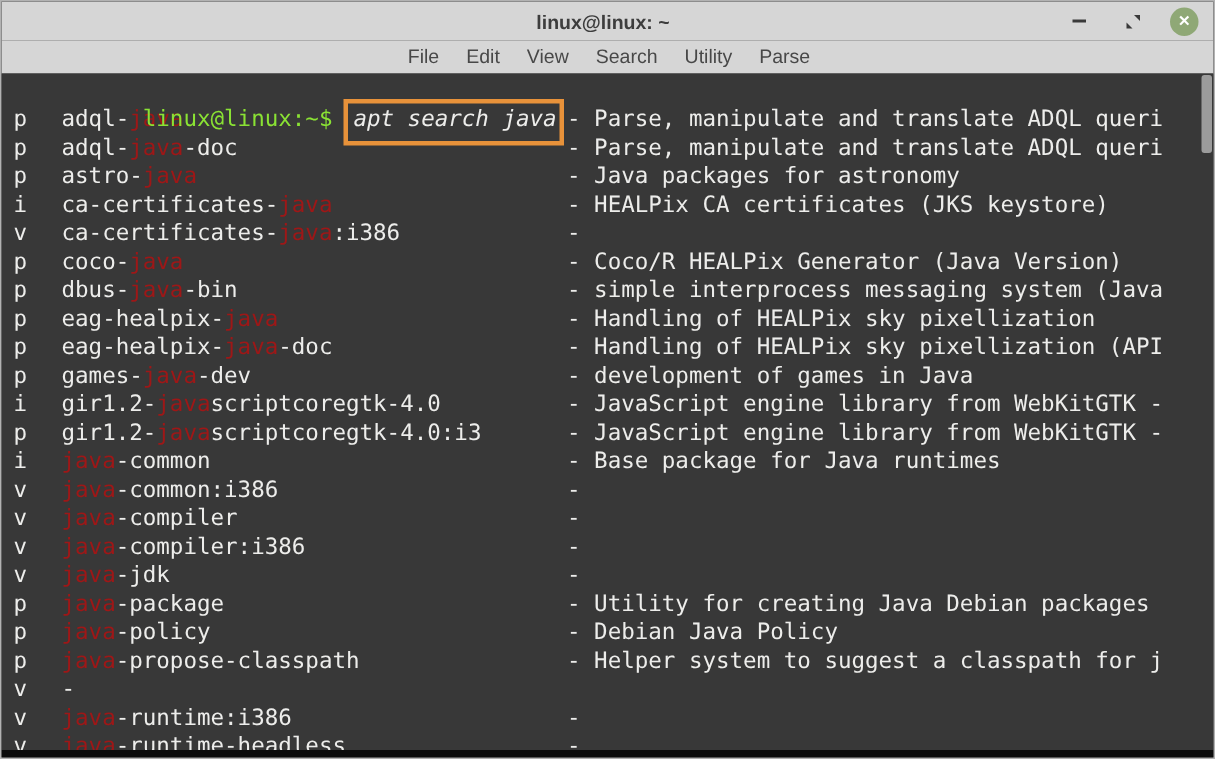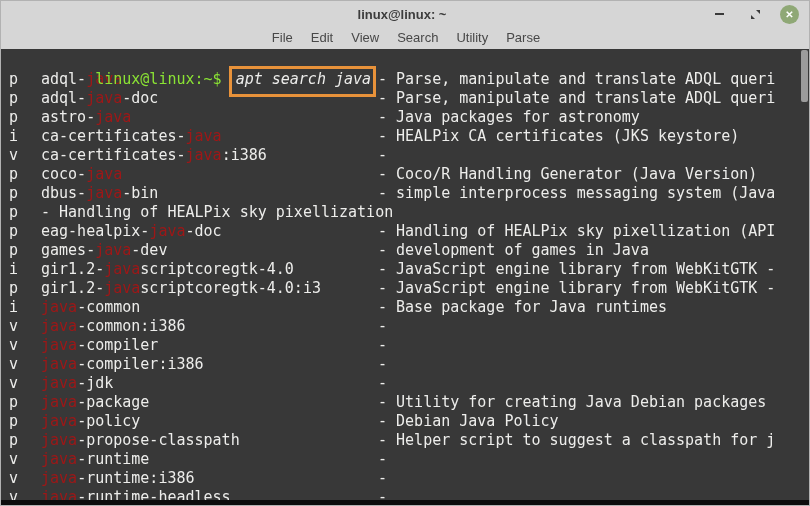--- a/index.html
+++ b/index.html
@@ -131,31 +131,32 @@
 
   <div class="trow">
     <span class="flag">v</span>
     <span class="pname">ca-certificates-<span class="hl">java</span>:i386</span>
     <span class="pdesc">-</span>
   </div>
 
   <div class="trow">
     <span class="flag">p</span>
     <span class="pname">coco-<span class="hl">java</span></span>
-    <span class="pdesc">- Coco/R Handling Generator (Java Version)</span>
+    <span class="pdesc">- Coco/R HEALPix Generator (Java Version)</span>
   </div>
 
   <div class="trow">
     <span class="flag">p</span>
     <span class="pname">dbus-<span class="hl">java</span>-bin</span>
     <span class="pdesc">- simple interprocess messaging system (Java</span>
   </div>
 
   <div class="trow">
     <span class="flag">p</span>
+    <span class="pname">eag-healpix-<span class="hl">java</span></span>
     <span class="pdesc">- Handling of HEALPix sky pixellization</span>
   </div>
 
   <div class="trow">
     <span class="flag">p</span>
     <span class="pname">eag-healpix-<span class="hl">java</span>-doc</span>
     <span class="pdesc">- Handling of HEALPix sky pixellization (API</span>
   </div>
 
   <div class="trow">
@@ -214,26 +215,25 @@
 
   <div class="trow">
     <span class="flag">p</span>
     <span class="pname"><span class="hl">java</span>-policy</span>
     <span class="pdesc">- Debian Java Policy</span>
   </div>
 
   <div class="trow">
     <span class="flag">p</span>
     <span class="pname"><span class="hl">java</span>-propose-classpath</span>
-    <span class="pdesc">- Helper script to suggest a classpath for j</span>
-  </div>
-
-  <div class="trow">
-    <span class="flag">v</span>
-    <span class="pname"><span class="hl">java</span>-runtime</span>
+    <span class="pdesc">- Helper system to suggest a classpath for j</span>
+  </div>
+
+  <div class="trow">
+    <span class="flag">v</span>
     <span class="pdesc">-</span>
   </div>
 
   <div class="trow">
     <span class="flag">v</span>
     <span class="pname"><span class="hl">java</span>-runtime:i386</span>
     <span class="pdesc">-</span>
   </div>
 
   <div class="trow">

